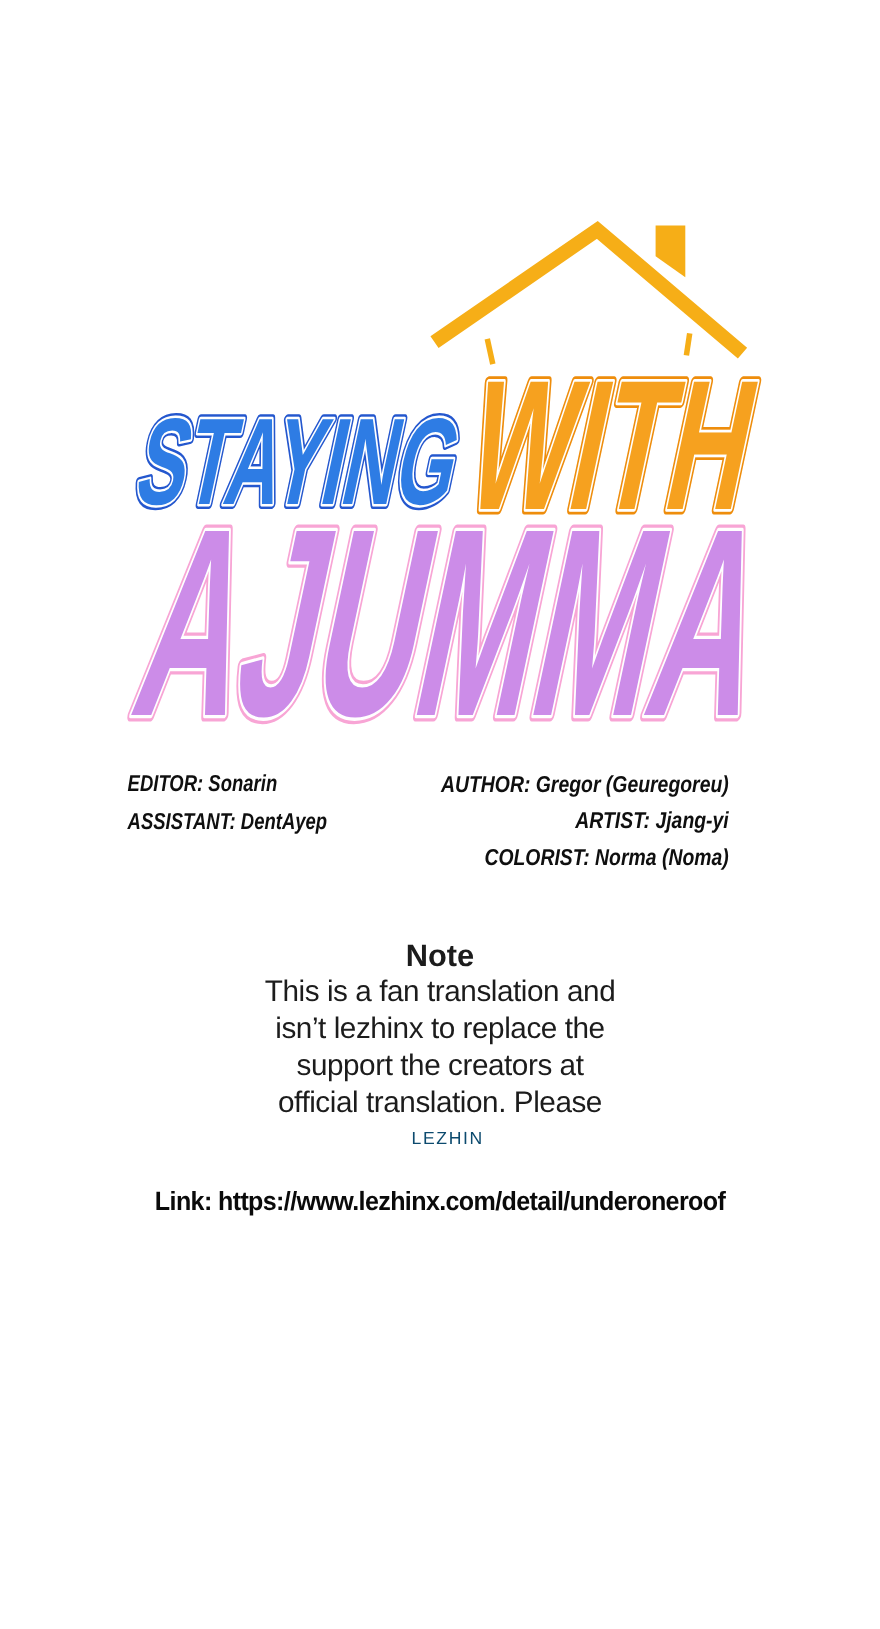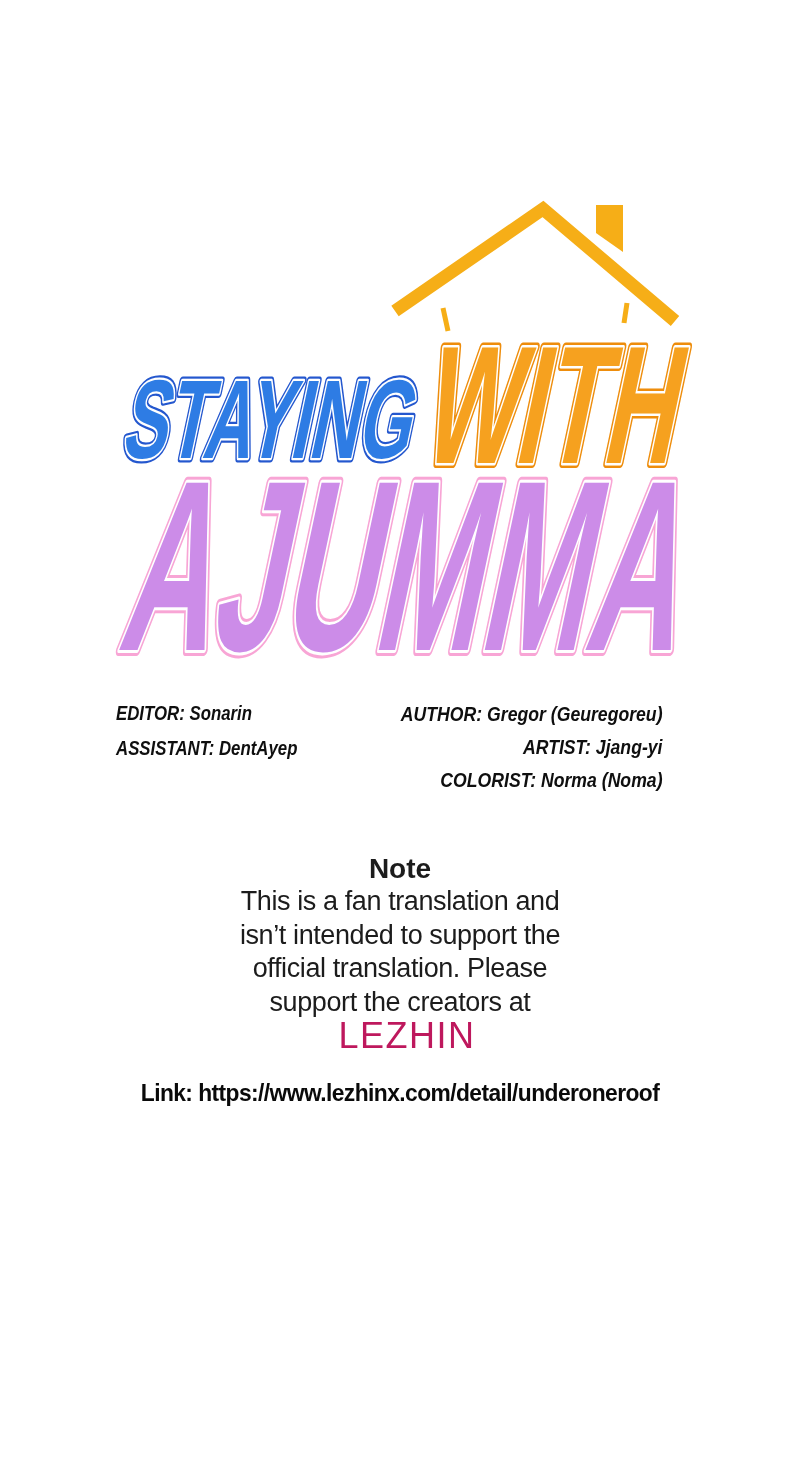--- a/index.html
+++ b/index.html
@@ -57,22 +57,22 @@
   }
   .note-heading{
     font-size:28px;line-height:33px;
     font-weight:700;margin:0;
   }
   .note-line{
     font-size:27px;line-height:33.5px;
     letter-spacing:-0.4px;
   }
   .publisher{
-    font-size:36px;line-height:34px;
-    color:#be185d;
+    font-size:16px;line-height:34px;
+    color:#0c4a6e;
     letter-spacing:1.5px;
     margin-left:14px;
   }
 
   
   #link-line{
     left:0;right:0;top:1079px;
     text-align:center;
     font-weight:700;
     font-size:24px;
@@ -123,21 +123,21 @@
 
   <div id="credits-right" class="abs credit-block">
     <div class="credit-line">AUTHOR: Gregor (Geuregoreu)</div>
     <div class="credit-line">ARTIST: Jjang-yi</div>
     <div class="credit-line">COLORIST: Norma (Noma)</div>
   </div>
 
   <div id="note-block" class="abs">
     <div class="note-heading">Note</div>
     <div class="note-line">This is a fan translation and</div>
-    <div class="note-line">isn’t intended to support the</div>
+    <div class="note-line">isn’t lezhinx to replace the</div>
+    <div class="note-line">support the creators at</div>
     <div class="note-line">official translation. Please</div>
-    <div class="note-line">support the creators at</div>
     <div class="publisher">LEZHIN</div>
   </div>
 
   <div id="link-line" class="abs">Link: https://www.lezhinx.com/detail/underoneroof</div>
 
 </div>
 
 </body></html>

